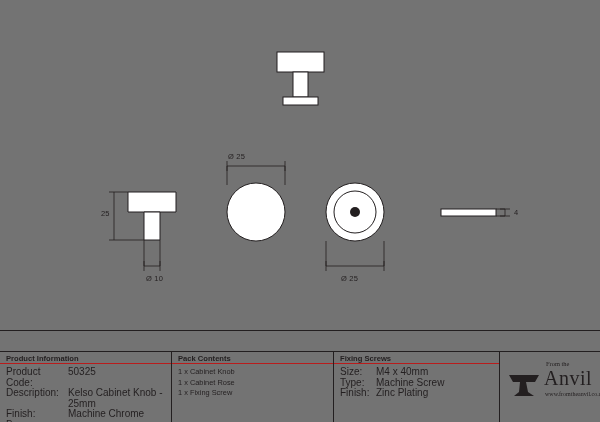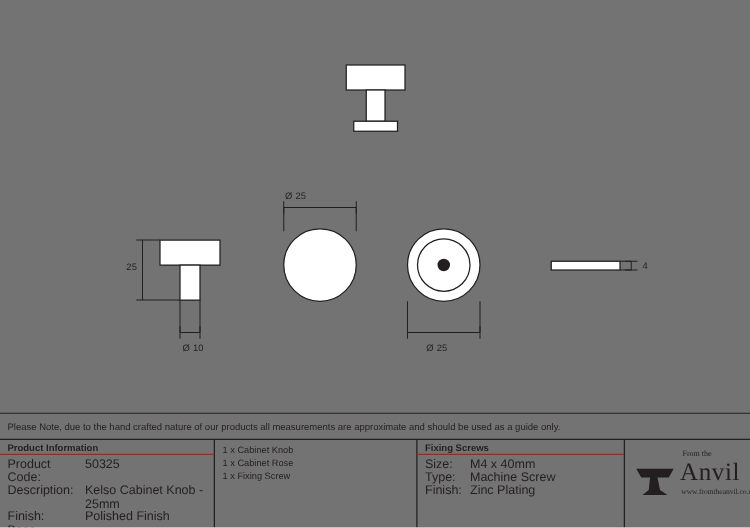--- a/index.html
+++ b/index.html
@@ -220,51 +220,49 @@
       </g>
     </svg>
 
     <div class="dim-label" style="left:228px; top:152px;">Ø 25</div>
     <div class="dim-label" style="left:101px; top:209px;">25</div>
     <div class="dim-label" style="left:146px; top:274px;">Ø 10</div>
     <div class="dim-label" style="left:341px; top:274px;">Ø 25</div>
     <div class="dim-label" style="left:514px; top:208px;">4</div>
   </div>
 
-  <div class="note">
-    <span>Please Note, due to the hand crafted nature of our products all measurements are approximate and should be used as a guide only.</span>
-  </div>
   <svg width="600" height="2" style="position:absolute;left:0;top:330px">
     <line x1="0" y1="0.5" x2="600" y2="0.5" stroke="#231f20" stroke-width="1"></line>
   </svg>
 
   <div class="table">
 
     <div class="col col-info">
       <div class="col-head">Product Information</div>
       <div class="rows">
         <div class="row">
           <div class="k">Product Code:</div>
           <div class="v">50325</div>
         </div>
         <div class="row">
           <div class="k">Description:</div>
           <div class="v">Kelso Cabinet Knob - 25mm</div>
         </div>
         <div class="row">
           <div class="k">Finish:</div>
-          <div class="v">Polished Finish</div>
+          <div class="v">Machine Chrome</div>
         </div>
         <div class="row">
           <div class="k">Base Material:</div>
         </div>
       </div>
     </div>
 
     <div class="col col-pack">
+      <div class="col-head">Pack Contents</div>
       <div class="rows pack">
         <div class="row-plain">1 x Cabinet Knob</div>
         <div class="row-plain">1 x Cabinet Rose</div>
         <div class="row-plain">1 x Fixing Screw</div>
       </div>
     </div>
 
     <div class="col col-fix">
       <div class="col-head">Fixing Screws</div>
       <div class="rows fix">

